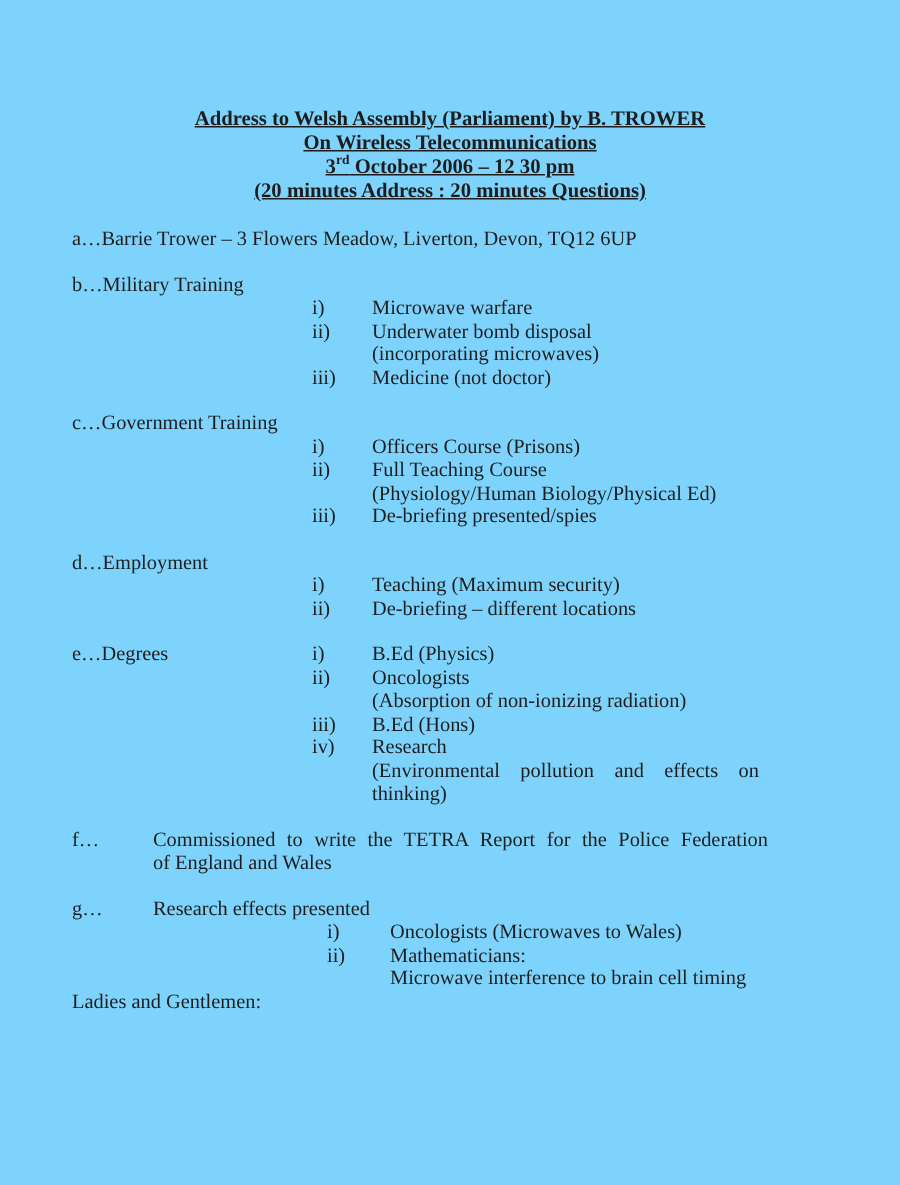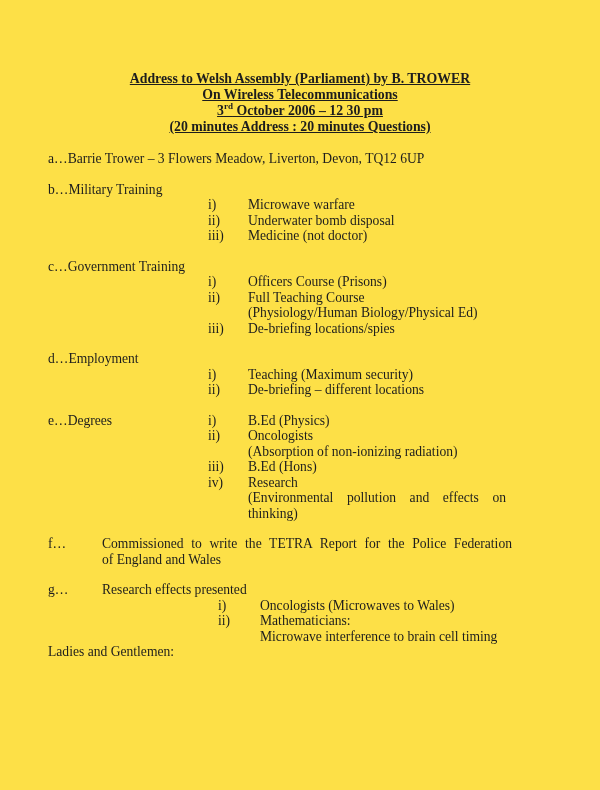--- a/index.html
+++ b/index.html
@@ -1,20 +1,20 @@
 <!DOCTYPE html>
 <html><head>
 <meta charset="utf-8">
 <style>
   html, body { margin: 0; padding: 0; background: #ffffff; }
   .page {
     position: relative;
     width: 600px;
     height: 790px;
-    background: #fde047;
+    background: #7dd3fc;
     font-family: "Liberation Serif", "DejaVu Serif", serif;
     font-size: 13.6px;
     line-height: 15.5px;
     color: #1d1d1d;
     overflow: hidden;
     box-sizing: border-box;
   }
   .title {
     padding-top: 71px;
     text-align: center;
@@ -70,20 +70,21 @@
         <span class="col">Microwave warfare</span>
       </div>
       <div class="row">
         <span class="col"></span>
         <span class="col">ii)</span>
         <span class="col">Underwater bomb disposal</span>
       </div>
       <div class="row">
         <span class="col"></span>
         <span class="col"></span>
+        <span class="col">(incorporating microwaves)</span>
       </div>
       <div class="row">
         <span class="col"></span>
         <span class="col">iii)</span>
         <span class="col">Medicine (not doctor)</span>
       </div>
     </div>
 
     <div class="sec">
       <div class="line">c…Government Training</div>
@@ -98,21 +99,21 @@
         <span class="col">Full Teaching Course</span>
       </div>
       <div class="row">
         <span class="col"></span>
         <span class="col"></span>
         <span class="col">(Physiology/Human Biology/Physical Ed)</span>
       </div>
       <div class="row">
         <span class="col"></span>
         <span class="col">iii)</span>
-        <span class="col">De-briefing locations/spies</span>
+        <span class="col">De-briefing presented/spies</span>
       </div>
     </div>
 
     <div class="sec">
       <div class="line">d…Employment</div>
       <div class="row">
         <span class="col"></span>
         <span class="col">i)</span>
         <span class="col">Teaching (Maximum security)</span>
       </div>

